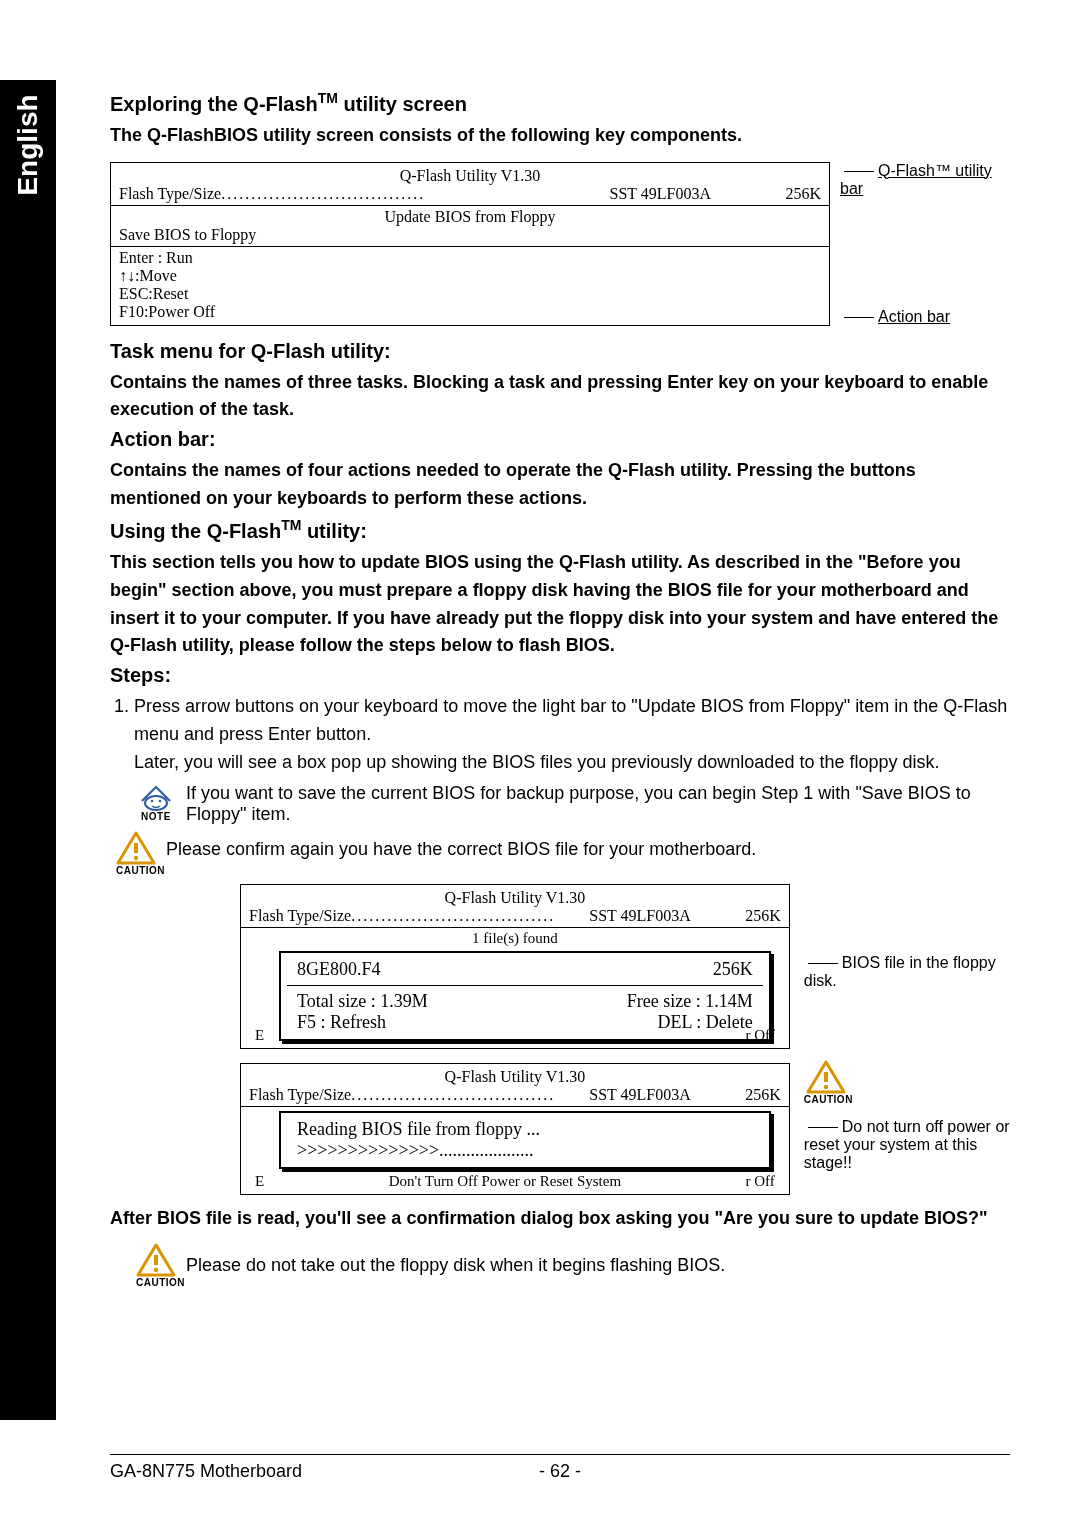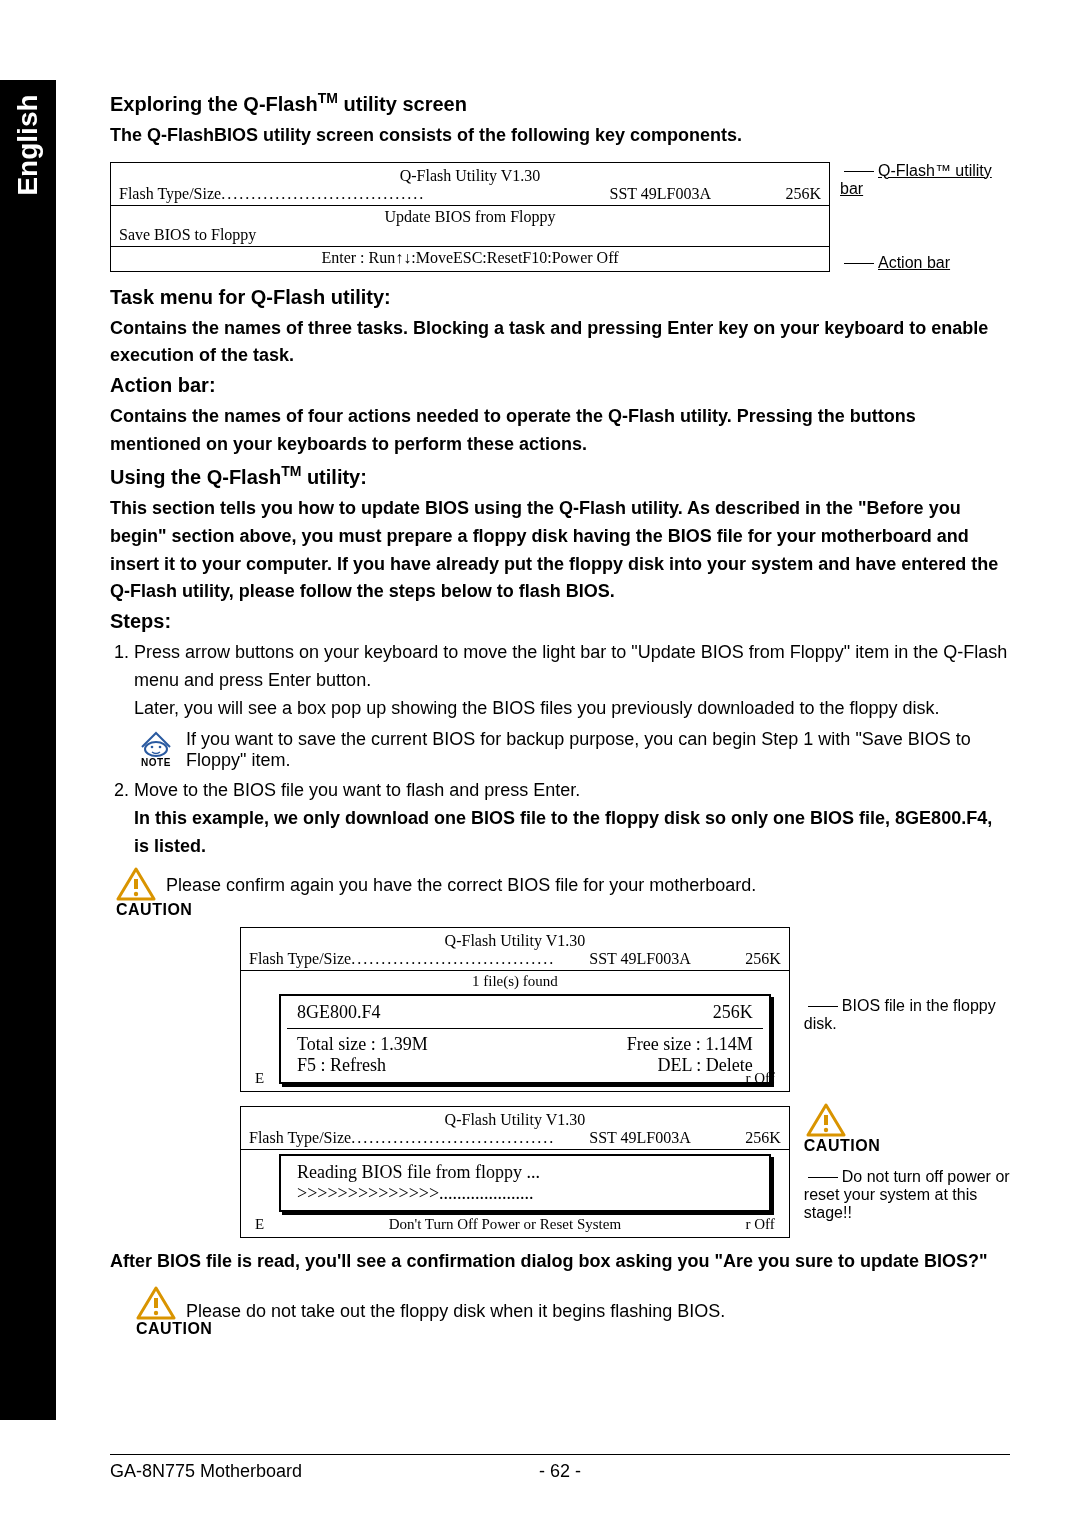--- a/index.html
+++ b/index.html
@@ -66,40 +66,40 @@
     width: 130px;
     font-size: 16px;
     display: flex;
     flex-direction: column;
     justify-content: center;
   }
   .screen1-center { flex: 1; position: relative; }
   .screen1-right { width: 180px; font-size: 16px; display: flex; flex-direction: column; justify-content: space-between; padding-left: 10px; text-decoration: underline; }
   .callout-line { border-top: 1px solid #000; width: 30px; display:inline-block; vertical-align: middle; margin: 0 4px;}
   .bios-center-row { display:flex; justify-content:center; gap: 14px; }
-  .bios-bottom-row { display:flex; justify-content:center; }
+  .bios-bottom-row { display:flex; justify-content:space-between;flex-direction:column; }
   .left-bracket {
     border: 1px solid #000;
     border-right: none;
     width: 14px;
     height: 60px;
     margin-right: 6px;
   }
 
   ol { margin-left: 24px; margin-top: 4px; }
   li { line-height: 1.55; margin-bottom: 6px; }
   .note-row { display: flex; align-items: flex-start; gap: 10px; margin: 6px 0 6px 26px; }
   .note-icon {
     width: 40px; flex-shrink:0; text-align:center;
   }
   .note-icon svg { display:block; margin:0 auto; }
   .note-label { font-size: 10px; font-weight: bold; letter-spacing: 0.5px; }
 
   .caution-icon svg { display:block; margin:0 auto;}
-  .caution-label { font-size: 16px; font-weight: bold; letter-spacing: 0.5px; text-align:center; }
+  .caution-label { font-size: 10px; font-weight: bold; letter-spacing: 0.5px; text-align:center; }
 
   .bold { font-weight: bold; }
 
   
   .lower-screens { display:flex; gap: 14px; align-items: flex-start; margin: 8px 0 10px 130px; }
   .lower-left { width: 560px; display:flex; flex-direction:column; gap: 14px; }
   .lower-right { width: 210px; font-size: 16px; }
   .inner-box {
     border: 2px solid #000;
     box-shadow: 3px 3px 0 #000;
@@ -194,26 +194,20 @@
         <ellipse cx="18" cy="20" rx="11" ry="7" fill="none" stroke="#2a5aa0" stroke-width="2"></ellipse>
         <circle cx="14" cy="18" r="1.3" fill="#2a5aa0"></circle>
           <circle cx="22" cy="18" r="1.3" fill="#2a5aa0"></circle>
         <path d="M14 23 Q18 26 22 23" fill="none" stroke="#2a5aa0" stroke-width="1.5"></path>
       </svg>
       <div class="note-label">NOTE</div>
     </div>
     <div>If you want to save the current BIOS for backup purpose, you can begin Step 1 with "Save BIOS to Floppy" item.</div>
   </div>
 
-  <ol start="2">
-    <li>
-      <span>Move to the BIOS file you want to flash and press Enter.</span><br>
-      <span class="bold">In this example, we only download one BIOS file to the floppy disk so only one BIOS file, 8GE800.F4, is listed.</span>
-    </li>
-  </ol>
 
   <div class="note-row" style="margin-left:6px;">
     <div class="note-icon caution-icon">
       <svg width="40" height="34" viewBox="0 0 40 34">
         <path d="M20 2 L38 32 L2 32 Z" fill="none" stroke="#d99400" stroke-width="3" stroke-linejoin="round"></path>
         <rect x="18" y="12" width="4" height="10" fill="#d99400"></rect>
         <circle cx="20" cy="27" r="2.2" fill="#d99400"></circle>
       </svg>
       <div class="caution-label">CAUTION</div>
     </div>

